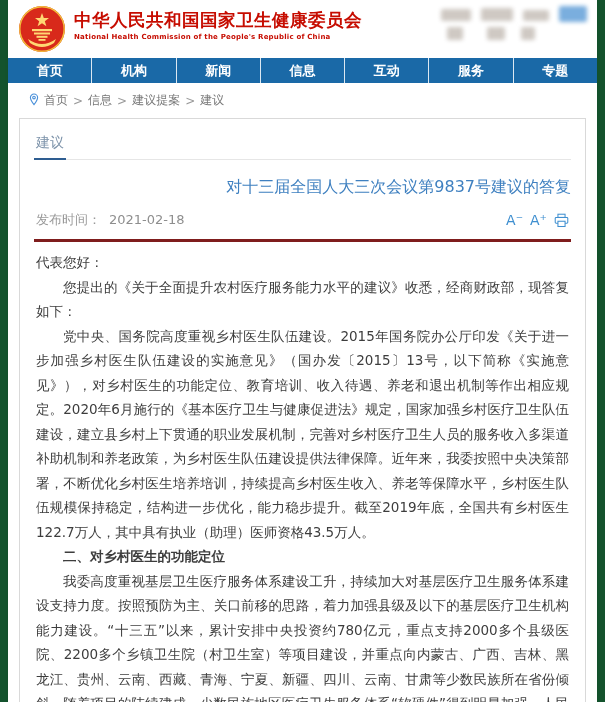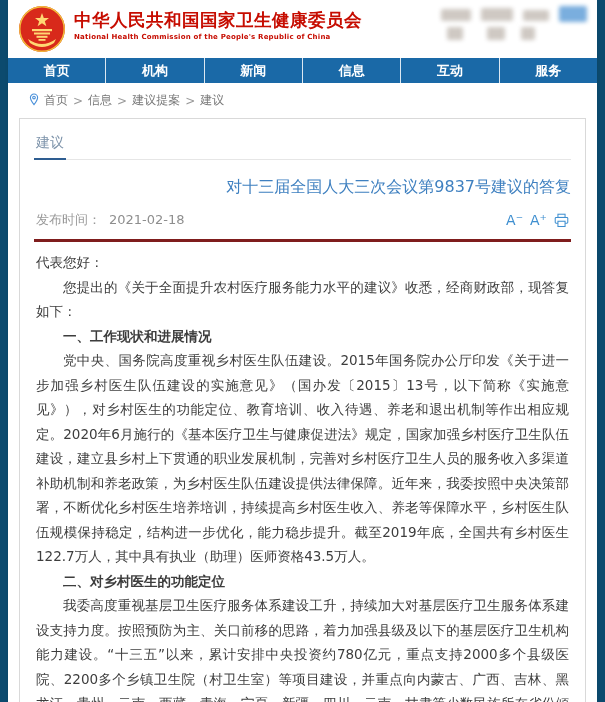--- a/index.html
+++ b/index.html
@@ -1,16 +1,16 @@
 <!DOCTYPE html>
 <html><head>
 <meta charset="utf-8">
 <style>
   html,body{margin:0;padding:0;background:#efefef;font-family:"DejaVu Sans","Liberation Sans",sans-serif;}
-  .viewport{width:605px;height:702px;overflow:hidden;background:#0c4a6e;position:relative;}
+  .viewport{width:605px;height:702px;overflow:hidden;background:#14532d;position:relative;}
   .page{width:589px;margin:0 8px;background:#fff;min-height:702px;box-shadow:0 0 3px rgba(0,0,0,.08);}
 
   
   .header{position:relative;height:58px;background:#fff;}
   .logo{position:absolute;left:10px;top:5px;width:48px;height:48px;}
   .site-names{position:absolute;left:66px;top:10px;}
   .site-zh{font-size:17.5px;font-weight:bold;color:#c60c00;letter-spacing:.5px;line-height:20px;}
   .site-en{font-size:7px;font-weight:bold;color:#c60c00;margin-top:3px;letter-spacing:.2px;}
   .redacted{position:absolute;right:10px;top:6px;width:168px;height:36px;filter:blur(2px);}
   .redacted i{position:absolute;border-radius:2px;background:#cfc9c3;}
@@ -80,20 +80,21 @@
       </div>
     </div>
 
     <div class="nav">
       <div class="nav-item">首页</div>
       <div class="nav-item">机构</div>
       <div class="nav-item">新闻</div>
       <div class="nav-item">信息</div>
       <div class="nav-item">互动</div>
       <div class="nav-item">服务</div>
+      <div class="nav-item">专题</div>
     </div>
 
     <div class="breadcrumb">
       <span class="pin">
         <svg viewBox="0 0 10 13" width="10" height="13" fill="none" stroke="#4a90d9" stroke-width="1.1">
           <path d="M5 1 a3.6 3.6 0 0 1 3.6 3.6 c0 2.6 -3.6 7 -3.6 7 s-3.6 -4.4 -3.6 -7 A3.6 3.6 0 0 1 5 1 z"></path>
           <circle cx="5" cy="4.6" r="1.3"></circle>
         </svg>
       </span>
       <span class="crumb">首页</span>
@@ -125,21 +126,20 @@
               <rect x="1.3" y="4.7" width="13.4" height="6.2" rx="1"></rect>
               <rect x="4.2" y="8.8" width="7.6" height="5.6" fill="#fff"></rect>
             </svg>
           </span>
         </div>
       </div>
 
       <div class="article-body">
         <p class="flush">代表您好：</p>
         <p>您提出的《关于全面提升农村医疗服务能力水平的建议》收悉，经商财政部，现答复如下：</p>
-        <p class="heading">一、工作现状和进展情况</p>
         <p>党中央、国务院高度重视乡村医生队伍建设。2015年国务院办公厅印发《关于进一步加强乡村医生队伍建设的实施意见》（国办发〔2015〕13号，以下简称《实施意见》），对乡村医生的功能定位、教育培训、收入待遇、养老和退出机制等作出相应规定。2020年6月施行的《基本医疗卫生与健康促进法》规定，国家加强乡村医疗卫生队伍建设，建立县乡村上下贯通的职业发展机制，完善对乡村医疗卫生人员的服务收入多渠道补助机制和养老政策，为乡村医生队伍建设提供法律保障。近年来，我委按照中央决策部署，不断优化乡村医生培养培训，持续提高乡村医生收入、养老等保障水平，乡村医生队伍规模保持稳定，结构进一步优化，能力稳步提升。截至2019年底，全国共有乡村医生122.7万人，其中具有执业（助理）医师资格43.5万人。</p>
         <p class="heading">二、对乡村医生的功能定位</p>
         <p>我委高度重视基层卫生医疗服务体系建设工升，持续加大对基层医疗卫生服务体系建设支持力度。按照预防为主、关口前移的思路，着力加强县级及以下的基层医疗卫生机构能力建设。“十三五”以来，累计安排中央投资约780亿元，重点支持2000多个县级医院、2200多个乡镇卫生院（村卫生室）等项目建设，并重点向内蒙古、广西、吉林、黑龙江、贵州、云南、西藏、青海、宁夏、新疆、四川、云南、甘肃等少数民族所在省份倾斜。随着项目的陆续建成，少数民族地区医疗卫生服务体系“软硬件”得到明显加强，人民群众在基层获得预防保健、疾病诊治的可及性大大提高，健康获得感显著提升。</p>
       </div>
     </div>
 
   </div>
 </div>
 
 </body></html>

